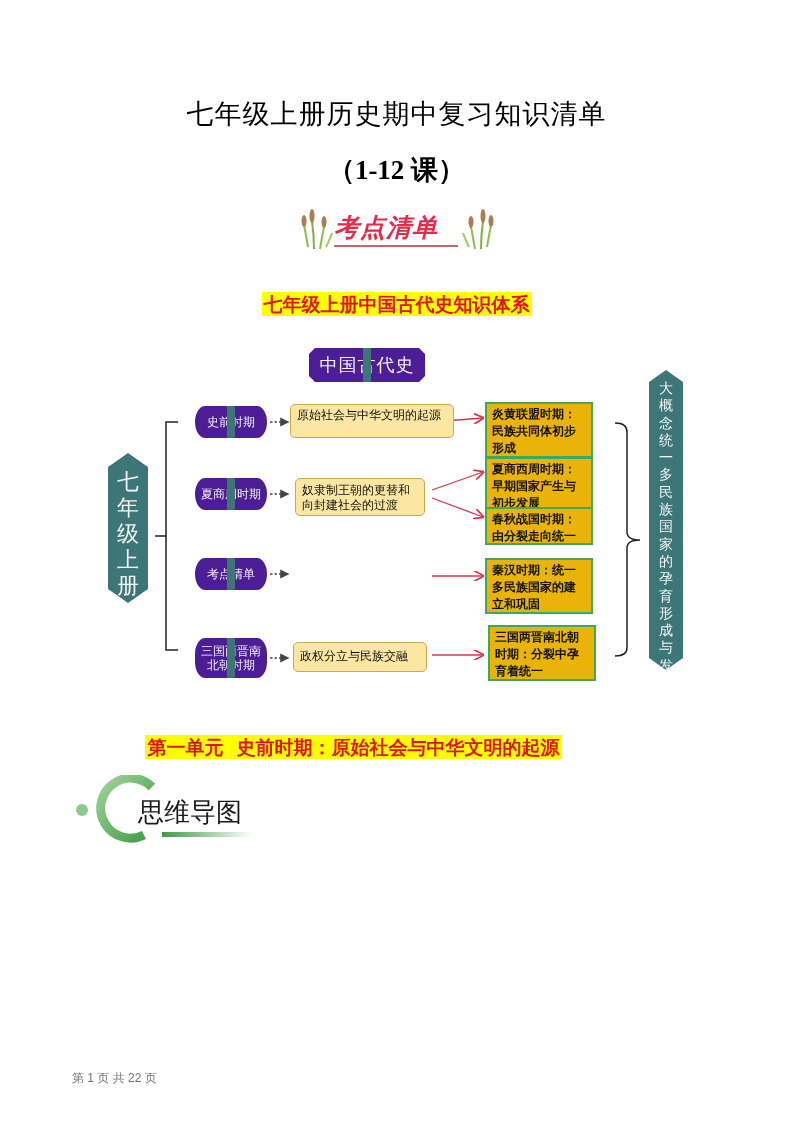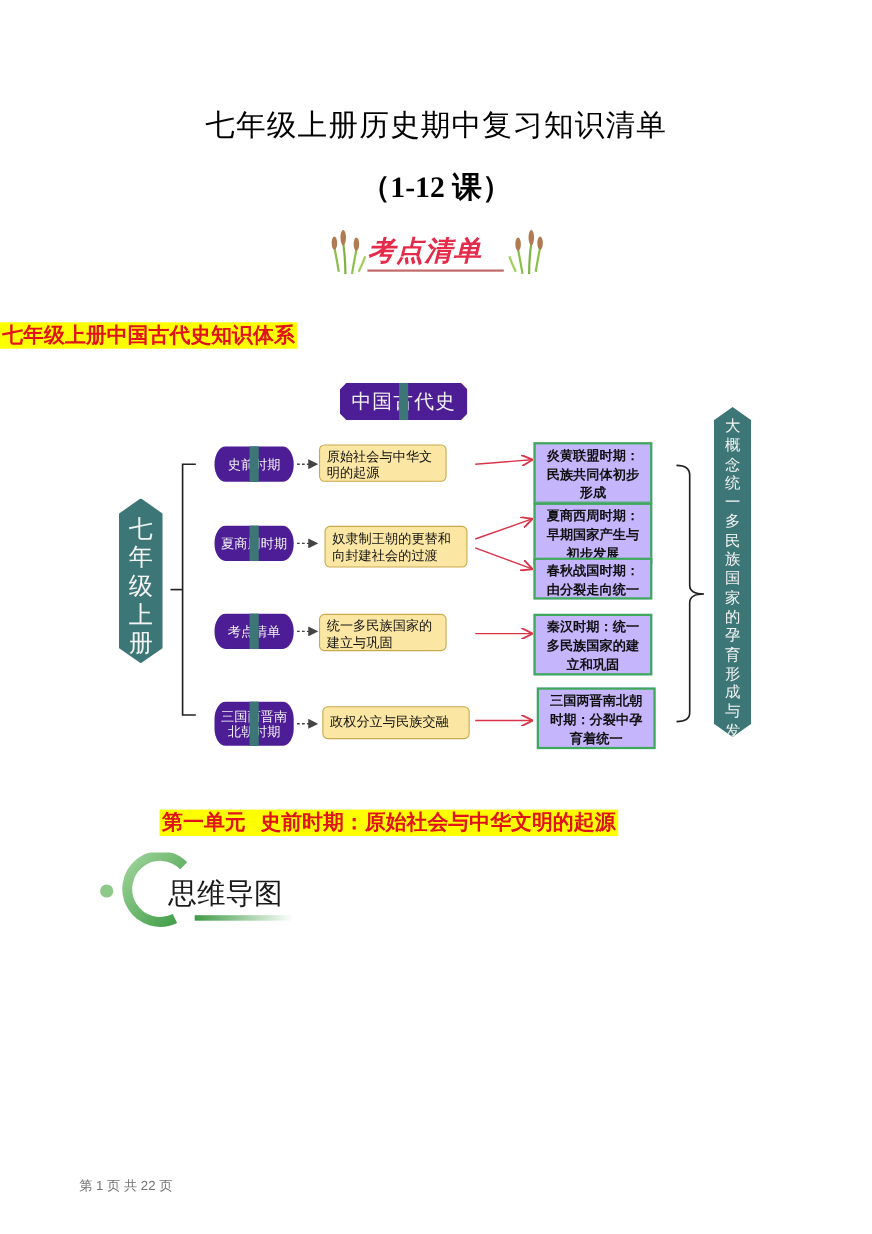--- a/index.html
+++ b/index.html
@@ -12,53 +12,53 @@
                     font-family: "Liberation Serif", "DejaVu Serif", serif; font-weight: bold; font-size: 27px; }
 
     .kaodian { position: absolute; left: 300px; top: 207px; width: 195px; height: 44px; }
     .kaodian-text { position: absolute; left: 34px; top: 4px; font-size: 25px; font-weight: bold; color: #e52a4a;
                     letter-spacing: 1px; font-family: "DejaVu Sans", sans-serif; font-style: italic; }
     .kaodian-underline { position: absolute; left: 34px; top: 38px; width: 124px; height: 2px; background: #c26a6a; }
     .reed { position: absolute; top: 0; width: 34px; height: 44px; }
     .reed.left { left: 0; }
     .reed.right { right: 0; }
 
-    .highlight-heading { position: absolute; top: 292px; left: 0; width: 793px; text-align: left; }
+    .highlight-heading { position: absolute; top: 292px; left: 0; width: 793px; text-align: center; }
     .highlight-heading span, .unit-heading span { background: #ffff00; color: #e0121b; font-weight: bold;
                     font-size: 19px; padding: 1px 2px; font-family: "DejaVu Sans", sans-serif; }
     .unit-heading { position: absolute; top: 735px; left: 0; width: 707px; text-align: center; }
 
     
     .diagram { position: absolute; left: 100px; top: 340px; width: 610px; height: 340px; }
     .diagram svg.lines { position: absolute; left: 0; top: 0; width: 610px; height: 340px; overflow: visible; }
 
     .plaque { position: absolute; background: #4c1d95; color: #f2f2f2; display: flex; align-items: center; justify-content: center;
               text-align: center; font-family: "DejaVu Sans", sans-serif; }
     .plaque::before, .plaque::after { content: ""; position: absolute; top: 0; width: 8px; height: 100%; background: #3d7676; }
     .top-plaque { left: 209px; top: 8px; width: 116px; height: 34px; font-size: 18px; letter-spacing: 1px;
                   clip-path: polygon(6px 0, calc(100% - 6px) 0, 100% 6px, 100% calc(100% - 6px), calc(100% - 6px) 100%, 6px 100%, 0 calc(100% - 6px), 0 6px); }
 
     .period { left: 95px; width: 72px; height: 32px; font-size: 12px; line-height: 14px; border-radius: 10px/16px; }
     .period.tall { height: 40px; }
 
-    .yellow { position: absolute; left: 190px; width: 116px; background: #fbe7a3; border: 1.5px solid #c9a94e;
+    .yellow { position: absolute; left: 190px; width: 164px; background: #fbe7a3; border: 1.5px solid #c9a94e;
               border-radius: 5px; font-size: 12px; line-height: 15px; padding: 3px 6px; box-sizing: border-box; color: #111; }
-    .green { position: absolute; left: 385px; width: 108px; border: 2px solid #3ea85b; background: #c4b5fd;
-             font-size: 12px; line-height: 17px; padding: 2px 5px; box-sizing: border-box; color: #111; font-weight: bold; text-align: center; }
+    .green { position: absolute; left: 385px; width: 108px; border: 2px solid #3ea85b; background: #eab308;
+             font-size: 12px; line-height: 17px; padding: 2px 5px; box-sizing: border-box; color: #111; font-weight: bold; }
 
     .left-banner { position: absolute; left: 8px; top: 113px; width: 40px; height: 150px; background: #3d7676;
                    clip-path: polygon(50% 0, 100% 14px, 100% calc(100% - 14px), 50% 100%, 0 calc(100% - 14px), 0 14px);
                    color: #f4f4f4; font-size: 22px; line-height: 26px; text-align: center; padding-top: 16px; box-sizing: border-box; }
     .right-banner { position: absolute; left: 549px; top: 30px; width: 34px; height: 300px; background: #3d7676;
                    clip-path: polygon(50% 0, 100% 12px, 100% calc(100% - 12px), 50% 100%, 0 calc(100% - 12px), 0 12px);
                    color: #f4f4f4; font-size: 14px; line-height: 17.3px; text-align: center; padding-top: 10px; box-sizing: border-box; }
     .vchar { display: block; }
 
     
-    .mindmap-heading { position: absolute; left: 87px; top: 775px; width: 190px; height: 70px; }
+    .mindmap-heading { position: absolute; left: 72px; top: 775px; width: 190px; height: 70px; }
     .mindmap-heading svg { position: absolute; left: 0; top: 0; }
     .mindmap-title { position: absolute; left: 66px; top: 20px; font-size: 26px; color: #1a1a1a; font-family: "DejaVu Sans", sans-serif; }
 
     .footer { position: absolute; left: 72px; top: 1070px; font-size: 12px; color: #737373; font-family: Liberation Sans, sans-serif; }
   </style>
 </head>
 <body>
 
 <div class="doc-title">七年级上册历史期中复习知识清单</div>
 <div class="doc-subtitle">（1-12 课）</div>
@@ -128,21 +128,20 @@
     <span class="vchar">册</span>
   </div>
 
   <div class="plaque period" style="top:66px">史前时期</div>
   <div class="plaque period" style="top:138px">夏商周时期</div>
   <div class="plaque period" style="top:218px">考点清单</div>
   <div class="plaque period tall" style="top:298px; padding:0 4px; box-sizing:border-box;">三国两晋南北朝时期</div>
 
   <div class="yellow" style="top:64px; height:34px;">原始社会与中华文明的起源</div>
   <div class="yellow" style="top:138px; height:38px; left:195px; width:130px; padding-top:4px;">奴隶制王朝的更替和向封建社会的过渡</div>
-  <div class="yellow" style="top:218px; height:34px;">统一多民族国家的建立与巩固</div>
   <div class="yellow" style="top:302px; height:30px; left:193px; width:134px; padding-top:6px;">政权分立与民族交融</div>
 
   <div class="green" style="top:62px; height:56px;">炎黄联盟时期：民族共同体初步形成</div>
   <div class="green" style="top:117px; height:56px;">夏商西周时期：早期国家产生与初步发展</div>
   <div class="green" style="top:167px; height:38px;">春秋战国时期：由分裂走向统一</div>
   <div class="green" style="top:218px; height:56px;">秦汉时期：统一多民族国家的建立和巩固</div>
   <div class="green" style="top:285px; height:56px; left:388px;">三国两晋南北朝时期：分裂中孕育着统一</div>
 
   <div class="right-banner" id="right-banner">
       <span class="vchar">大</span>

